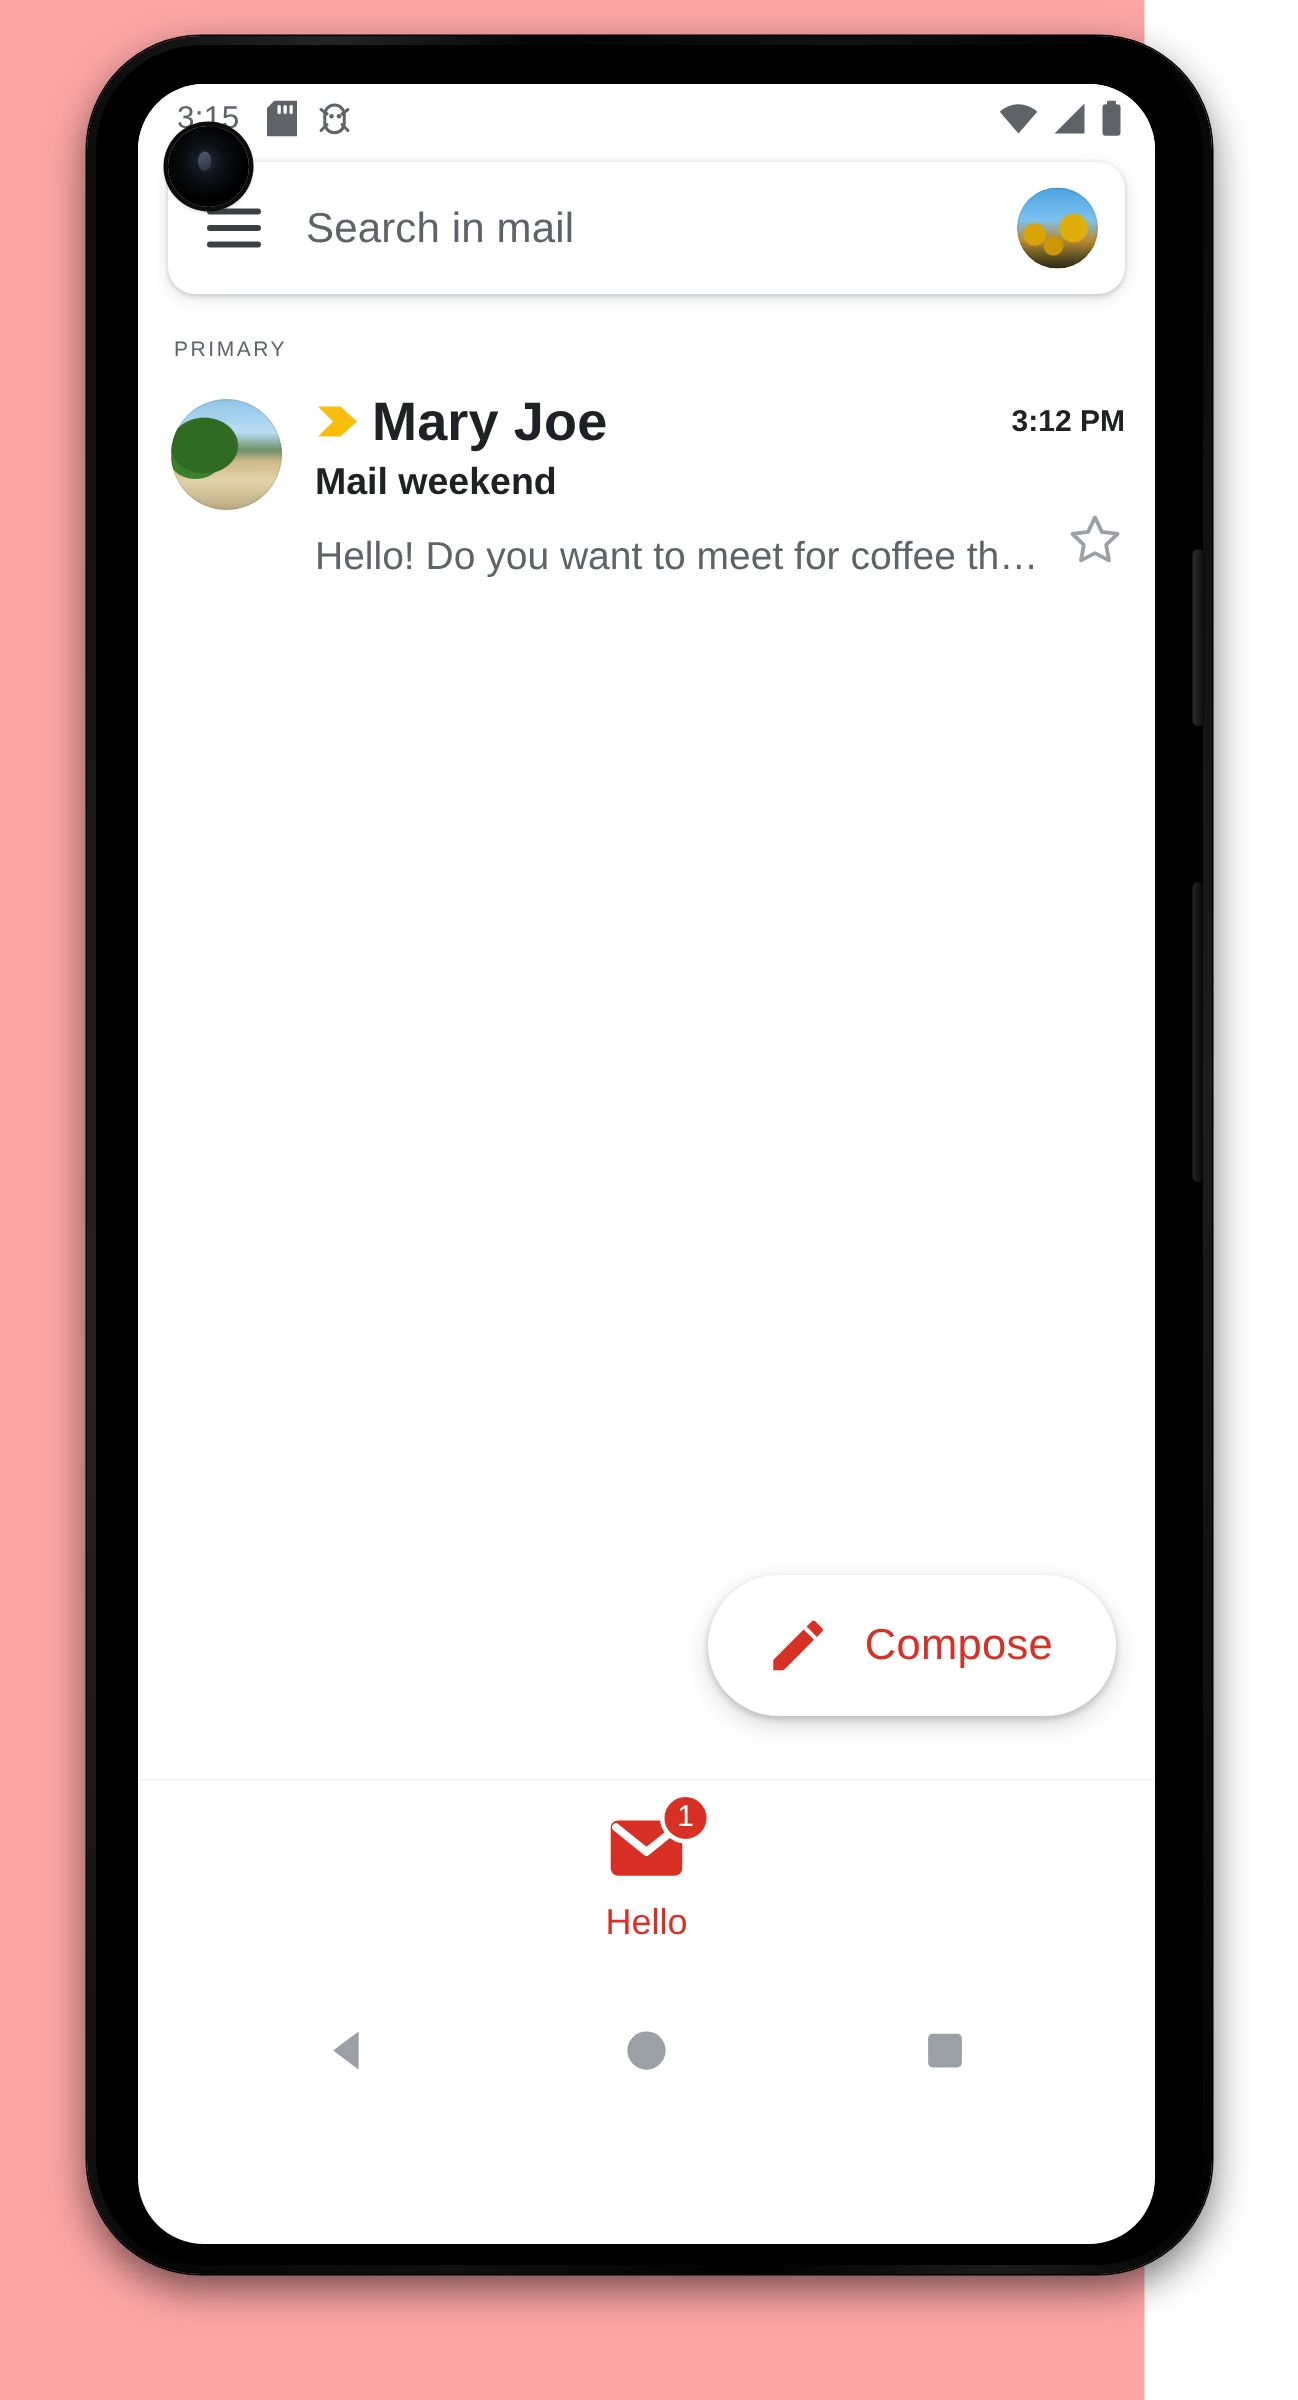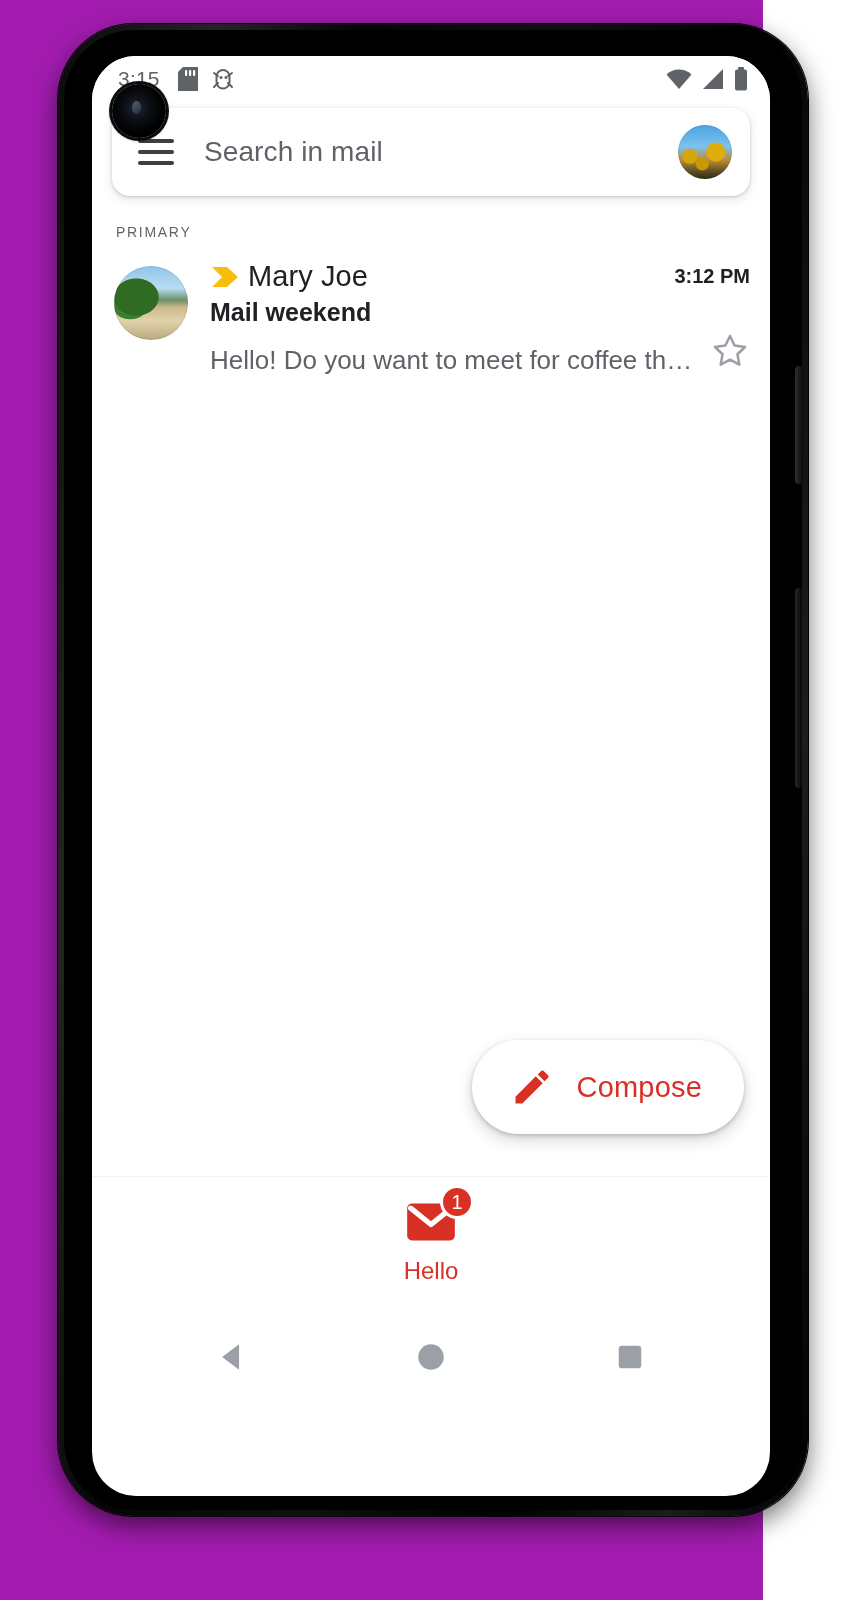--- a/index.html
+++ b/index.html
@@ -2,21 +2,21 @@
 <html><head>
 <meta charset="utf-8">
 <style>
   * { margin:0; padding:0; box-sizing:border-box; }
   html, body {
     width:865px; height:1600px;
     background:#ffffff;
     font-family:"Liberation Sans", sans-serif;
     overflow:hidden;
   }
-  #root { position:relative; width:763px; height:1600px; background:#a21caf; }
+  #root { position:relative; width:763px; height:1600px; background:#fca5a5; }
 
   
   .phone-frame{
     position:absolute; left:58px; top:24px;
     width:750px; height:1492px;
     border-radius:76px;
     background:linear-gradient(100deg,#0a0a0a 0%,#242424 16%,#050505 30%,#111 50%,#000 70%,#1d1d1d 86%,#000 100%);
     box-shadow:0 0 0 1px #000, 0 10px 26px rgba(0,0,0,.55);
   }
   .phone-frame-inner{
@@ -114,21 +114,21 @@
     background:
       radial-gradient(ellipse at 30% 42%, #2f6b23 0 22px, transparent 23px),
       radial-gradient(ellipse at 22% 56%, #3d7f2b 0 16px, transparent 17px),
       linear-gradient(180deg,#8fc4e8 0%,#b9ddf2 30%,#6d8f6a 46%,#cdb98a 56%,#e2d3ac 74%,#b9a97f 100%);
     box-shadow:inset 0 0 0 1px rgba(0,0,0,.08);
   }
   .mail-body{ flex:1; margin-left:22px; min-width:0; }
   .mail-line1{ display:flex; align-items:center; }
   .imp-chevron{ flex:none; margin-right:8px; display:block; }
   .mail-sender{
-    font-size:29px; font-weight:400; color:#202124; letter-spacing:.1px;
+    font-size:36px; font-weight:700; color:#202124; letter-spacing:.1px;
     white-space:nowrap; overflow:hidden; text-overflow:ellipsis;
   }
   .mail-time{
     margin-left:auto; padding-left:14px; flex:none;
     font-size:20px; font-weight:700; color:#202124; white-space:nowrap;
   }
   .mail-subject{
     margin-top:5px; font-size:25px; font-weight:700; color:#202124;
     white-space:nowrap; overflow:hidden; text-overflow:ellipsis;
   }

